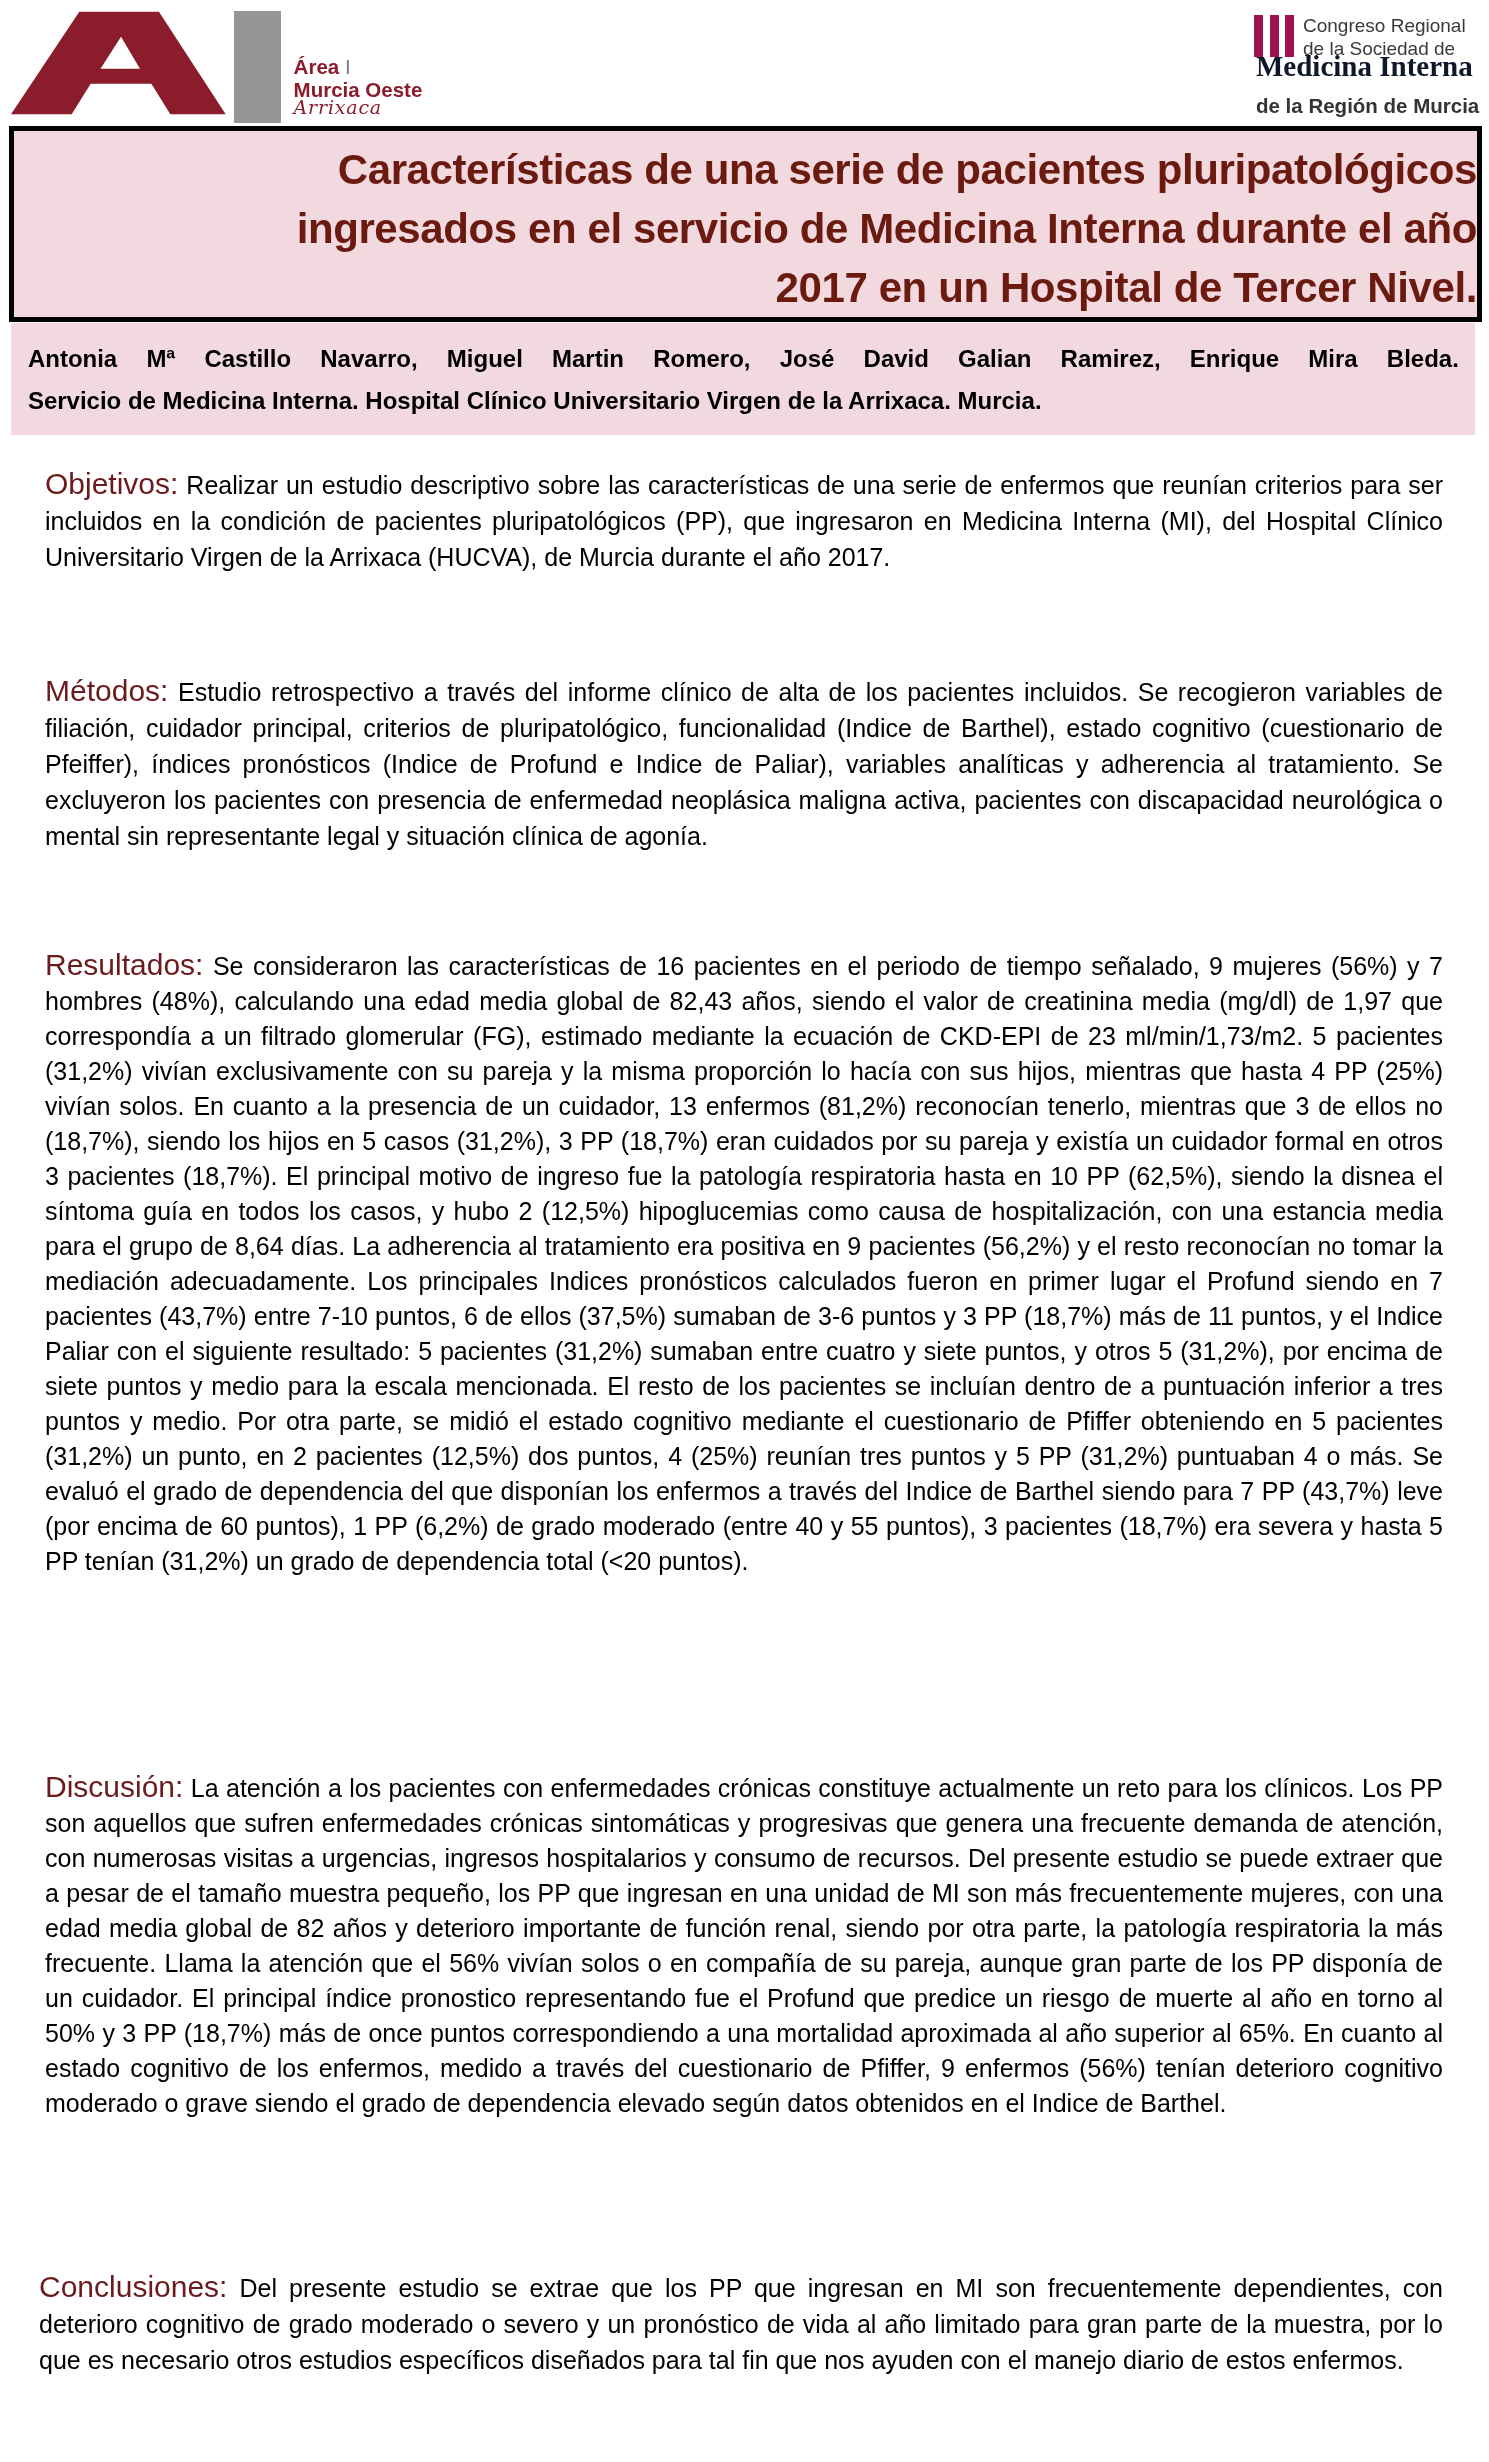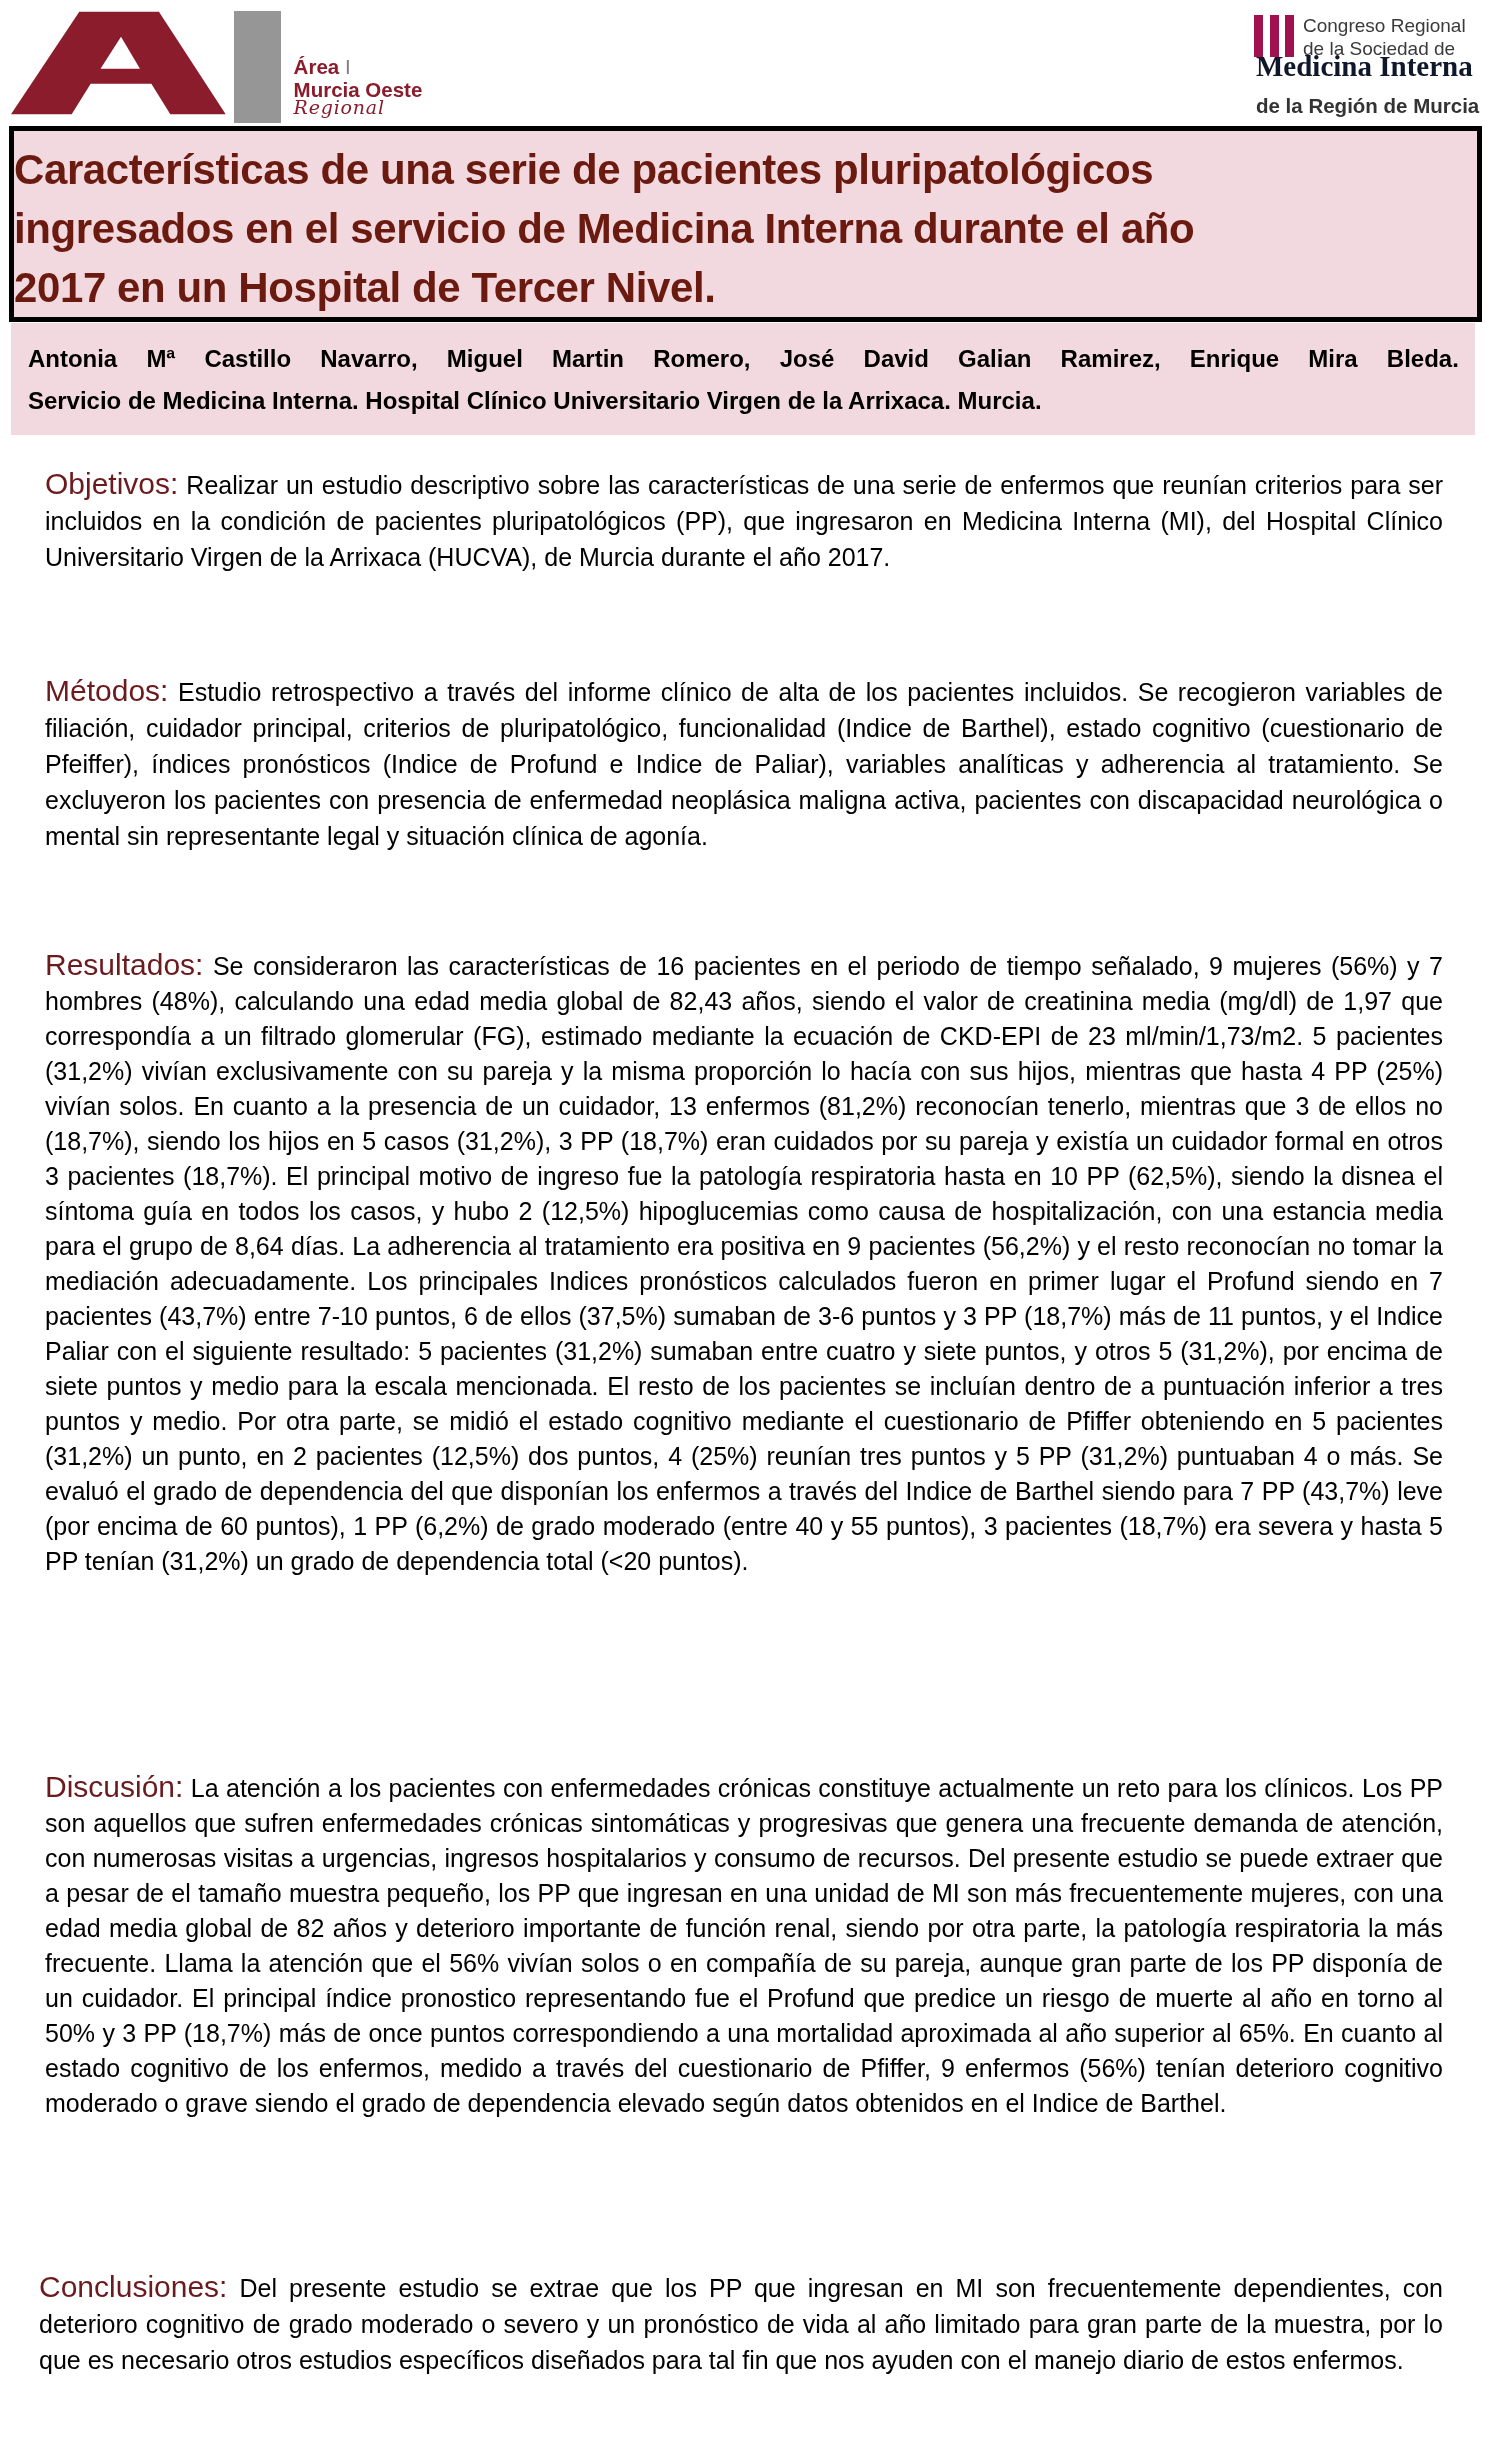--- a/index.html
+++ b/index.html
@@ -21,21 +21,21 @@
   .logo-bars span { display: block; width: 9px; height: 42px; background: #a0114f; }
   .cong-line1, .cong-line2 { position: absolute; left: 53px; color: #3a3a3a; font-size: 19px; line-height: 21px; }
   .cong-line1 { top: 7.6px; }
   .cong-line2 { top: 30px; }
   .cong-line3 { position: absolute; left: 6px; top: 43px; color: #0f172a; font-weight: bold; font-size: 29px; line-height: 30px; white-space: nowrap; font-family: Liberation Serif, serif; }
   .cong-line4 { position: absolute; left: 6px; top: 86px; color: #333; font-size: 20.5px; line-height: 23px; white-space: nowrap; font-weight: bold; }
 
   
   .title-box { position: absolute; left: 9px; top: 126px; width: 1463px; height: 186px;
                border: 5.3px solid #000; background: #f2d9df; box-sizing: content-box; }
-  .title-text { margin: 0; padding-top: 9px; text-align: left; color: #6b1a10; font-weight: bold;
+  .title-text { margin: 0; padding-top: 9px; text-align: right; color: #6b1a10; font-weight: bold;
                 font-size: 42px; line-height: 59px; letter-spacing: -0.4px; }
 
   
   .authors-box { position: absolute; left: 11.4px; top: 323px; width: 1464px; height: 112px; background: #f2d9df; }
   .authors-box p { margin: 12px; padding: 0 4.5px; font-weight: bold; font-size: 24px; line-height: 30px; color: #000; }
   .authors-box .line1 { padding-top: 9px; text-align: justify; text-align-last: justify; }
 
   
   .section { position: absolute; left: 45px; width: 1398px; text-align: justify; font-size: 25px; line-height: 35px; }
   .section p { margin: 0; }
@@ -53,21 +53,21 @@
 <div class="logo-left">
   <svg class="logo-a" width="220" height="110" viewBox="0 0 290 145">
     <polygon points="0,140 90,5 195,5 283,140 210,140 185,100 105,100 80,140" fill="#8a1c2c"></polygon>
     <polygon points="118,80 170,80 145,38" fill="#ffffff"></polygon>
   </svg>
   <div class="logo-bar"></div>
   <div class="logo-area-text">
     <div><span>Área </span><span class="roman">I</span></div>
     <div>Murcia Oeste</div>
   </div>
-  <div class="logo-arrixaca">Regional</div>
+  <div class="logo-arrixaca">Arrixaca</div>
 </div>
 
 <div class="logo-right">
   <div class="logo-bars">
     <span></span>
       <span></span>
       <span></span>
   </div>
   <div class="cong-line1">Congreso Regional</div>
   <div class="cong-line2">de la Sociedad de</div>

